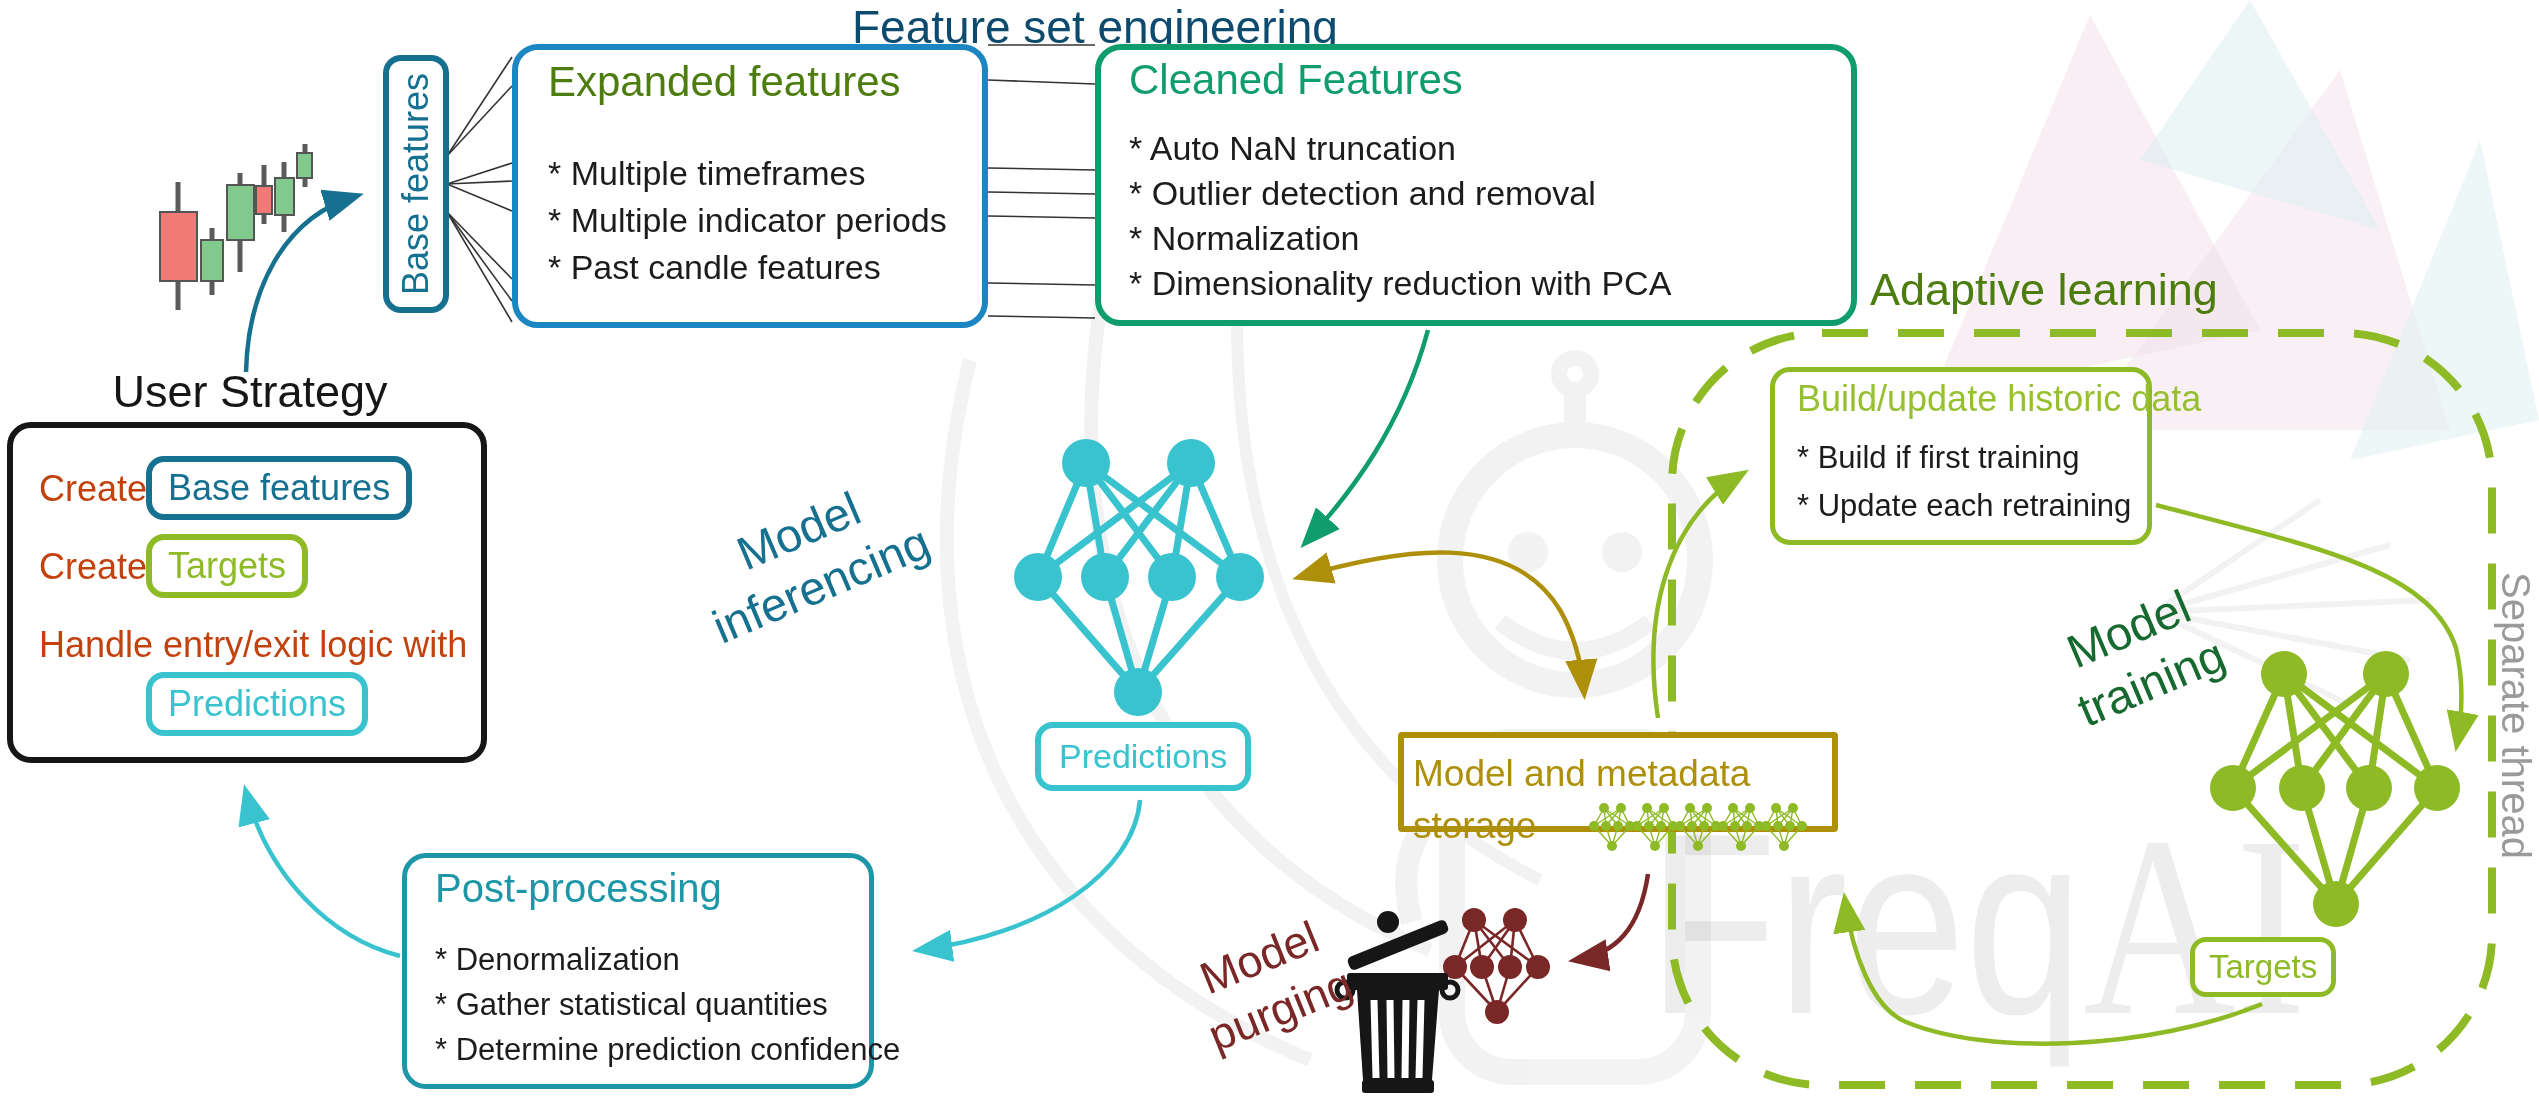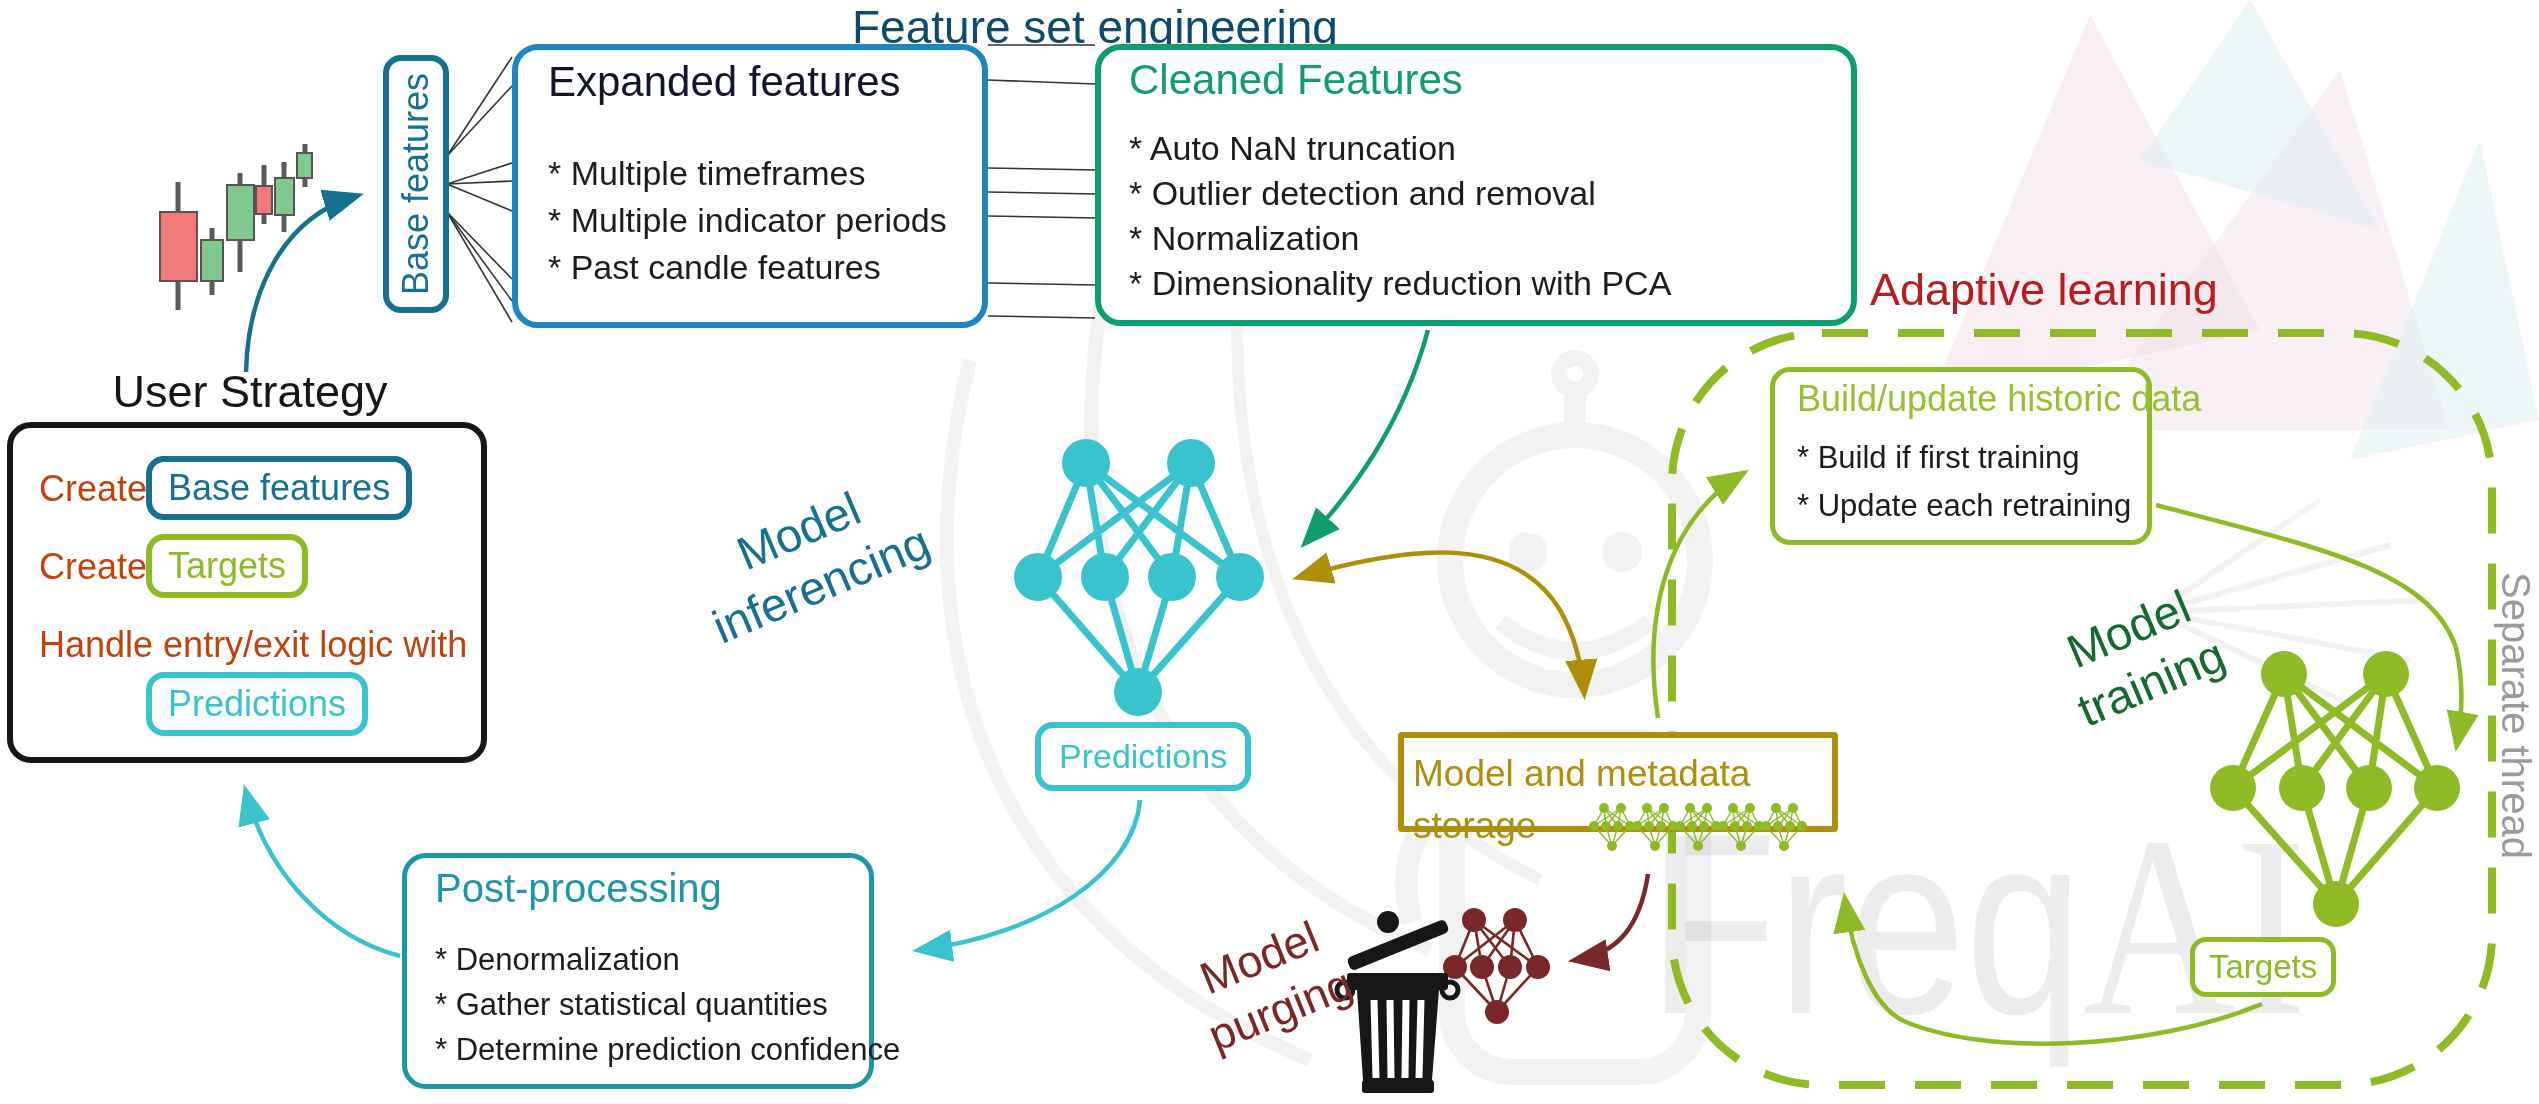--- a/index.html
+++ b/index.html
@@ -6,21 +6,21 @@
   .stage{position:relative;width:2539px;height:1104px;background:#ffffff;overflow:hidden;
          font-family:"Liberation Sans",sans-serif;}
   .stage svg.art{position:absolute;left:0;top:0;z-index:1;}
   .lbl{position:absolute;z-index:2;white-space:nowrap;}
   .gray{color:#0c4a6e;font-size:46px;}
   .box{position:absolute;z-index:2;background:#fff;box-sizing:border-box;}
   .box .bt{white-space:nowrap;}
   .box .bi{color:#1c1c1c;white-space:nowrap;}
   
   .box-expanded{left:512px;top:44px;width:476px;height:284px;border:6px solid #1b86c1;border-radius:26px;padding:8px 0 0 30px;}
-  .box-expanded .bt{color:#0f172a;font-size:42px;margin-bottom:44px;}
+  .box-expanded .bt{color:#4d7c0f;font-size:42px;margin-bottom:44px;}
   .box-expanded .bi{font-size:34px;line-height:47px;}
   
   .box-cleaned{left:1095px;top:44px;width:762px;height:282px;border:6px solid #0f9d6d;border-radius:26px;padding:6px 0 0 28px;}
   .box-cleaned .bt{color:#0f9d6d;font-size:42px;margin-bottom:22px;}
   .box-cleaned .bi{font-size:34px;line-height:45px;}
   
   .box-build{left:1770px;top:367px;width:382px;height:178px;border:5px solid #8dba25;border-radius:20px;padding:6px 0 0 22px;}
   .box-build .bt{color:#97c030;font-size:36px;margin-bottom:14px;}
   .box-build .bi{font-size:31px;line-height:48px;}
   
@@ -38,21 +38,21 @@
   .pill{display:inline-block;background:#fff;box-sizing:border-box;white-space:nowrap;}
   .pill-base{border:6px solid #16708f;color:#16708f;border-radius:18px;font-size:36px;padding:5px 16px;}
   .pill-targets-us{border:6px solid #8dba25;color:#8dba25;border-radius:18px;font-size:36px;padding:5px 16px;}
   .pill-pred-us{border:6px solid #38c3ce;color:#38c3ce;border-radius:18px;font-size:36px;padding:5px 16px;}
   
   .pill-vert{position:absolute;z-index:2;left:383px;top:55px;width:66px;height:258px;border:6px solid #16708f;border-radius:18px;background:#fff;display:flex;align-items:center;justify-content:center;box-sizing:border-box;}
   .pill-vert span{transform:rotate(-90deg);white-space:nowrap;color:#16708f;font-size:36px;}
   .pill-pred{position:absolute;z-index:2;left:1035px;top:722px;border:6px solid #38c3ce;color:#38c3ce;border-radius:18px;background:#fff;font-size:34px;padding:9px 18px;}
   .pill-targets{position:absolute;z-index:2;left:2190px;top:937px;border:5px solid #8dba25;color:#8dba25;border-radius:16px;background:#fff;font-size:33px;padding:6px 14px;}
   
-  .adaptive{left:1870px;top:264px;font-size:45px;color:#b91c1c;}
+  .adaptive{left:1870px;top:264px;font-size:45px;color:#4d7c0f;}
   .sep-thread{left:2538px;top:572px;font-size:40px;color:#9a9a9a;transform:rotate(90deg);transform-origin:top left;}
   .rot{position:absolute;z-index:2;text-align:center;line-height:58px;white-space:nowrap;}
   .rot-inf{left:610px;top:500px;width:400px;font-size:47px;color:#16708f;transform:rotate(-23deg);}
   .rot-train{left:1960px;top:598px;width:360px;font-size:47px;color:#166a2f;transform:rotate(-23deg);}
   .rot-purge{left:1105px;top:928px;width:330px;font-size:45px;color:#7a2727;transform:rotate(-22deg);line-height:56px;}
   
   .wm{position:absolute;z-index:0;left:1648px;top:795px;font-size:258px;color:#ededed;white-space:nowrap;transform:scaleX(.82);transform-origin:left top;line-height:258px;}
   .wm .wm-serif{font-family:"Liberation Serif",serif;}
 </style>
 </head>

